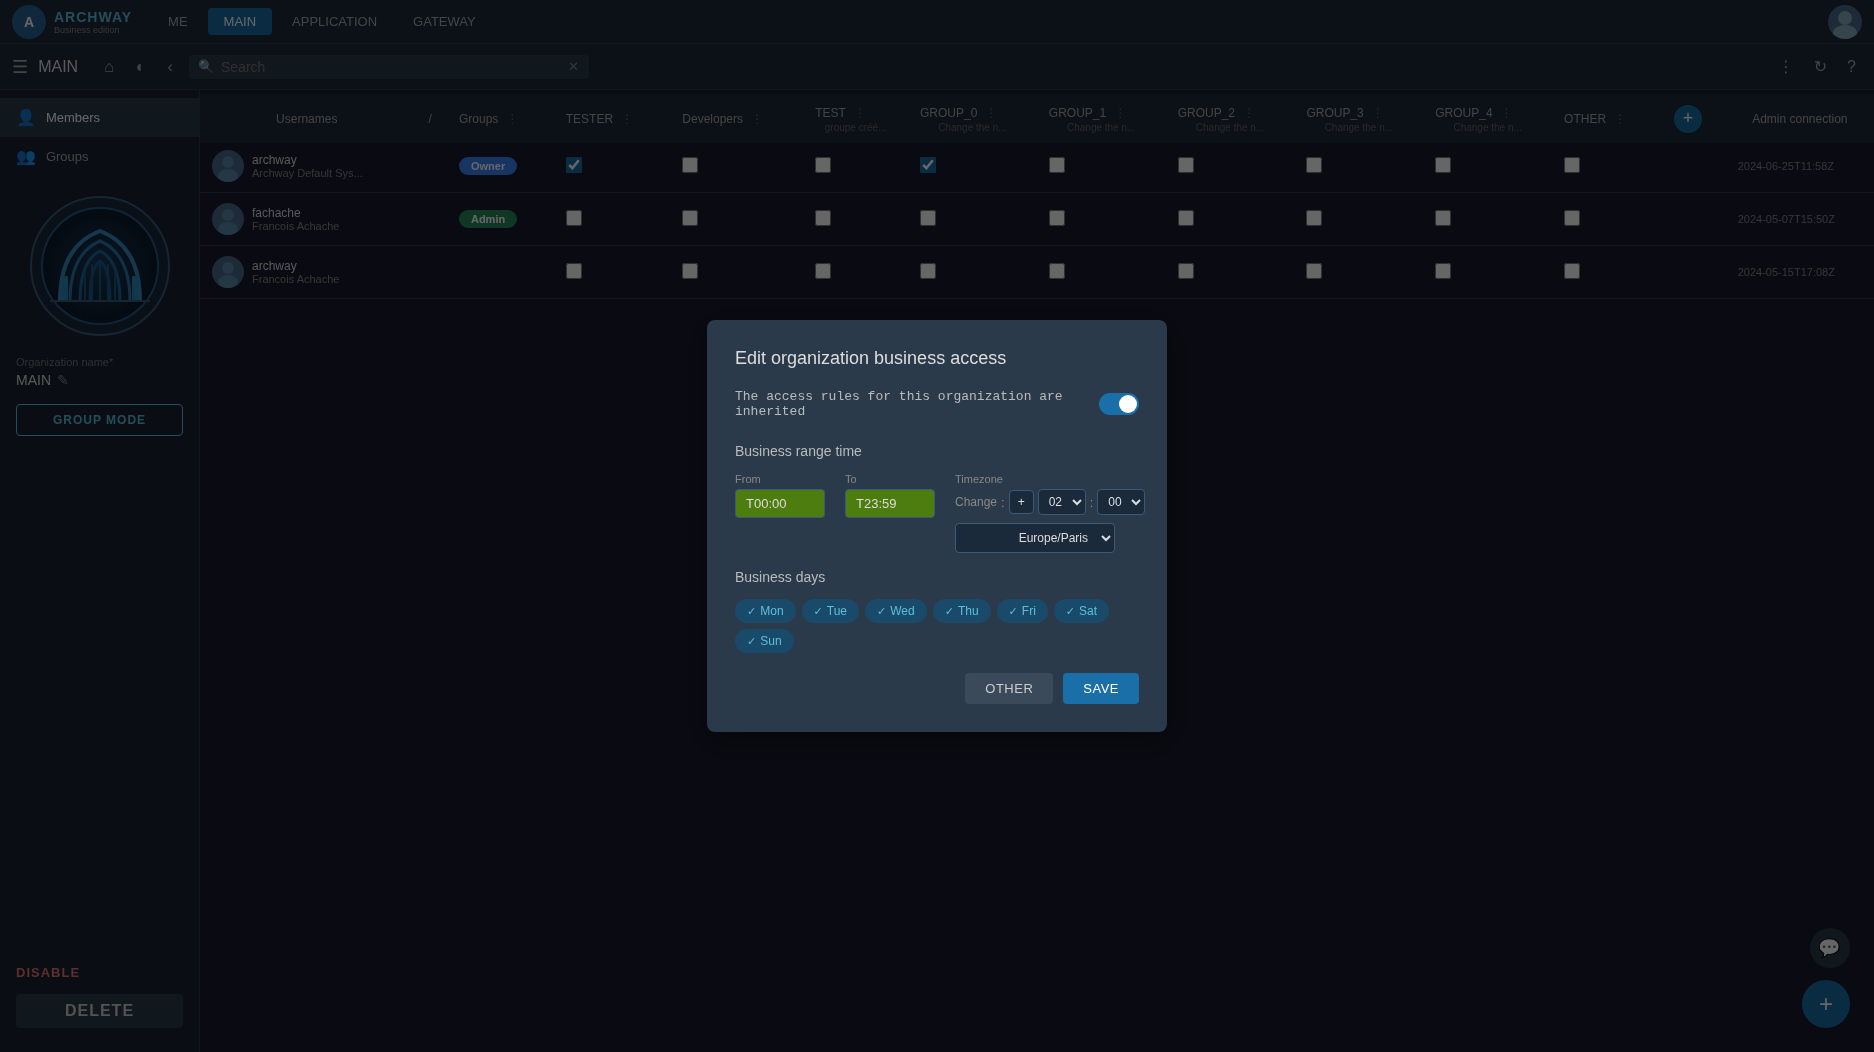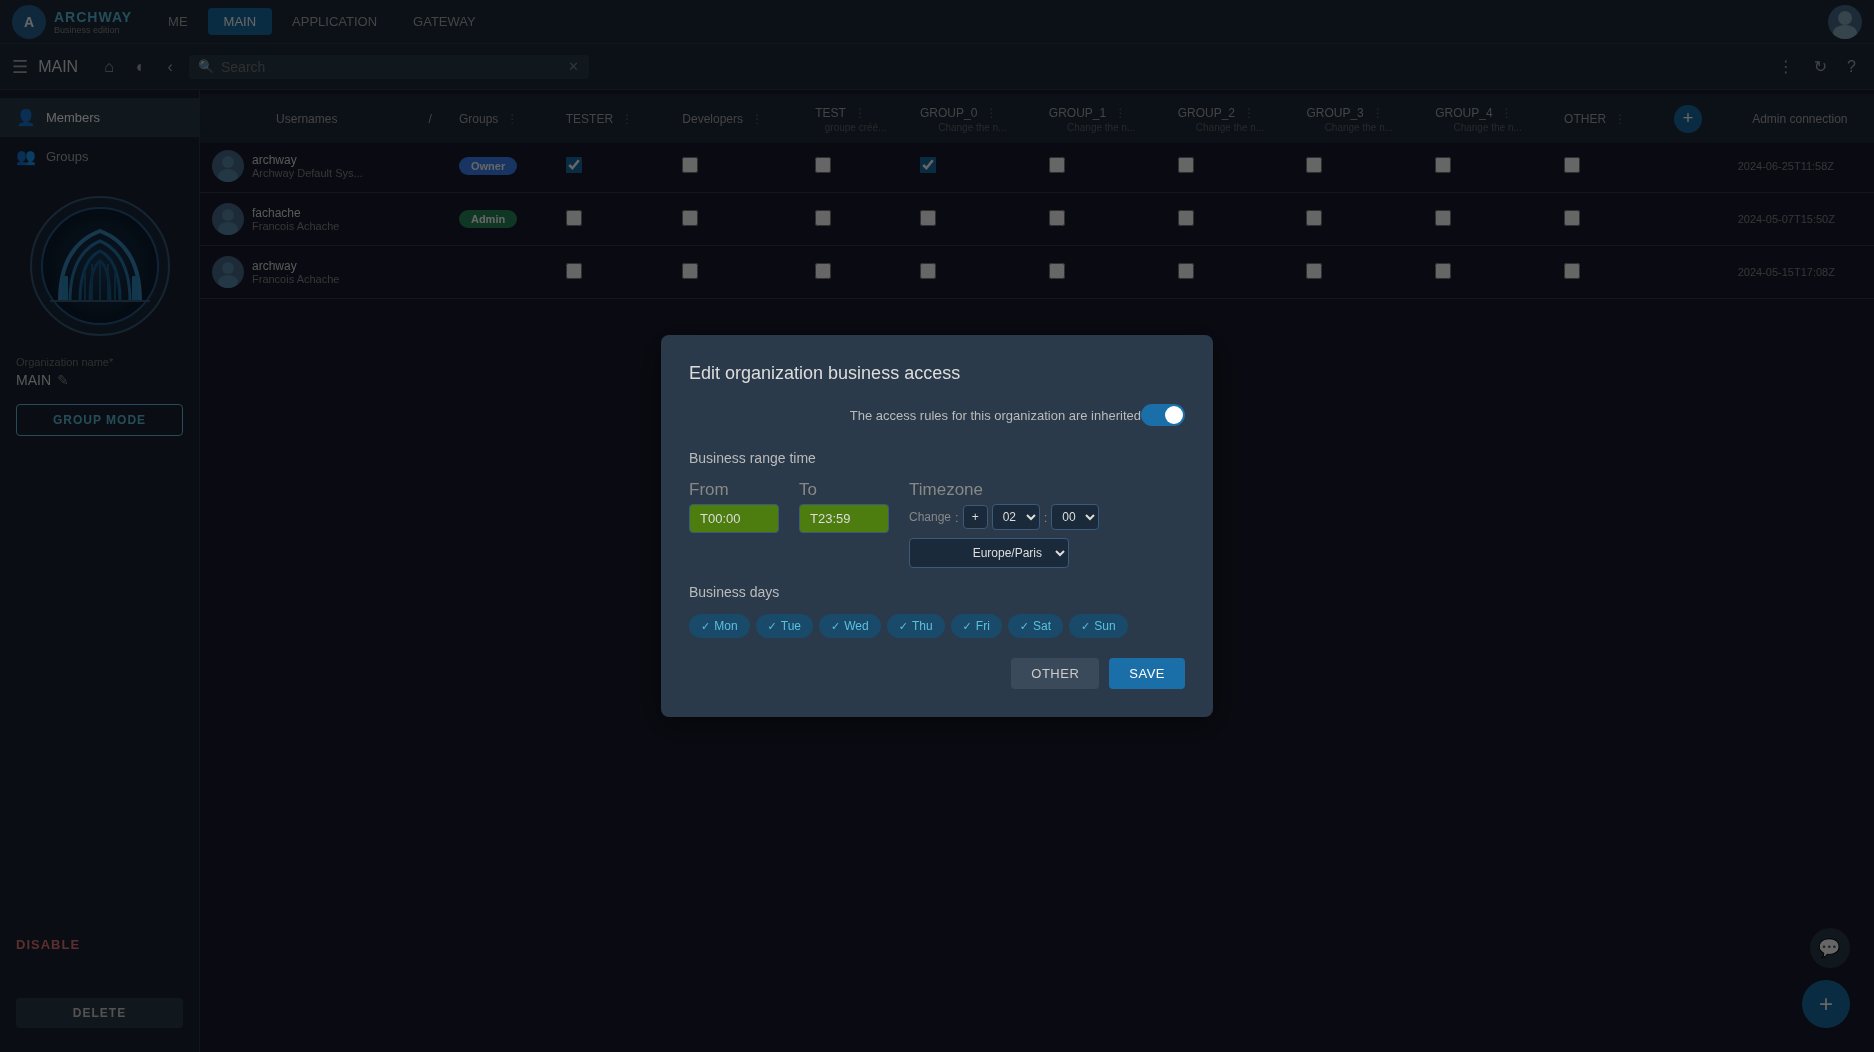--- a/index.html
+++ b/index.html
@@ -158,24 +158,23 @@
       padding: 6px 0;
       letter-spacing: 1px;
     }
     .delete-btn {
       background: #2a3a4a;
       color: #ccc;
       text-align: center;
       padding: 8px;
       cursor: pointer;
       border-radius: 4px;
-      font-size: 12px;
+      font-size: 16px;
       font-weight: 600;
       letter-spacing: 1px;
-      margin-top: 32px;
     }
 
     
     .content-area { flex: 1; overflow-x: auto; background: #1a1a2e; }
 
     
     .members-table { width: 100%; border-collapse: collapse; }
     .members-table th, .members-table td {
       padding: 10px 12px;
       border-bottom: 1px solid #2a3a4a;
@@ -230,35 +229,36 @@
       top: 0; left: 0; right: 0; bottom: 0;
       background: rgba(0,0,0,0.6);
       display: flex;
       align-items: center;
       justify-content: center;
       z-index: 100;
     }
     .modal {
       background: #2a3a4a;
       border-radius: 8px;
-      width: 552px;
+      width: 460px;
       padding: 28px;
       box-shadow: 0 8px 32px rgba(0,0,0,0.5);
     }
     .modal-title {
       color: #ddd;
       font-size: 18px;
       font-weight: 500;
       margin-bottom: 20px;
     }
     .inherited-row {
       display: flex;
       align-items: center;
       justify-content: flex-end;
       margin-bottom: 24px;
+      font-family: Liberation Mono, monospace;
     }
     .inherited-text { color: #bbb; font-size: 13px; }
     .toggle-switch {
       width: 44px; height: 22px;
       background: #1a6fa8;
       border-radius: 11px;
       position: relative;
       cursor: pointer;
     }
     .toggle-switch::after {
@@ -281,21 +281,21 @@
       font-size: 14px;
       font-weight: 500;
       margin-bottom: 14px;
     }
     .time-row {
       display: flex;
       gap: 20px;
       margin-bottom: 16px;
     }
     .time-field { display: flex; flex-direction: column; gap: 4px; }
-    .time-label { color: #888; font-size: 17px; }
+    .time-label { color: #888; font-size: 11px; }
     .time-input {
       background: #4d7c0f;
       border: 1px solid #3a5a7a;
       border-radius: 4px;
       color: #ddd;
       padding: 6px 10px;
       font-size: 13px;
       width: 90px;
     }
     .timezone-area { display: flex; flex-direction: column; gap: 4px; }

